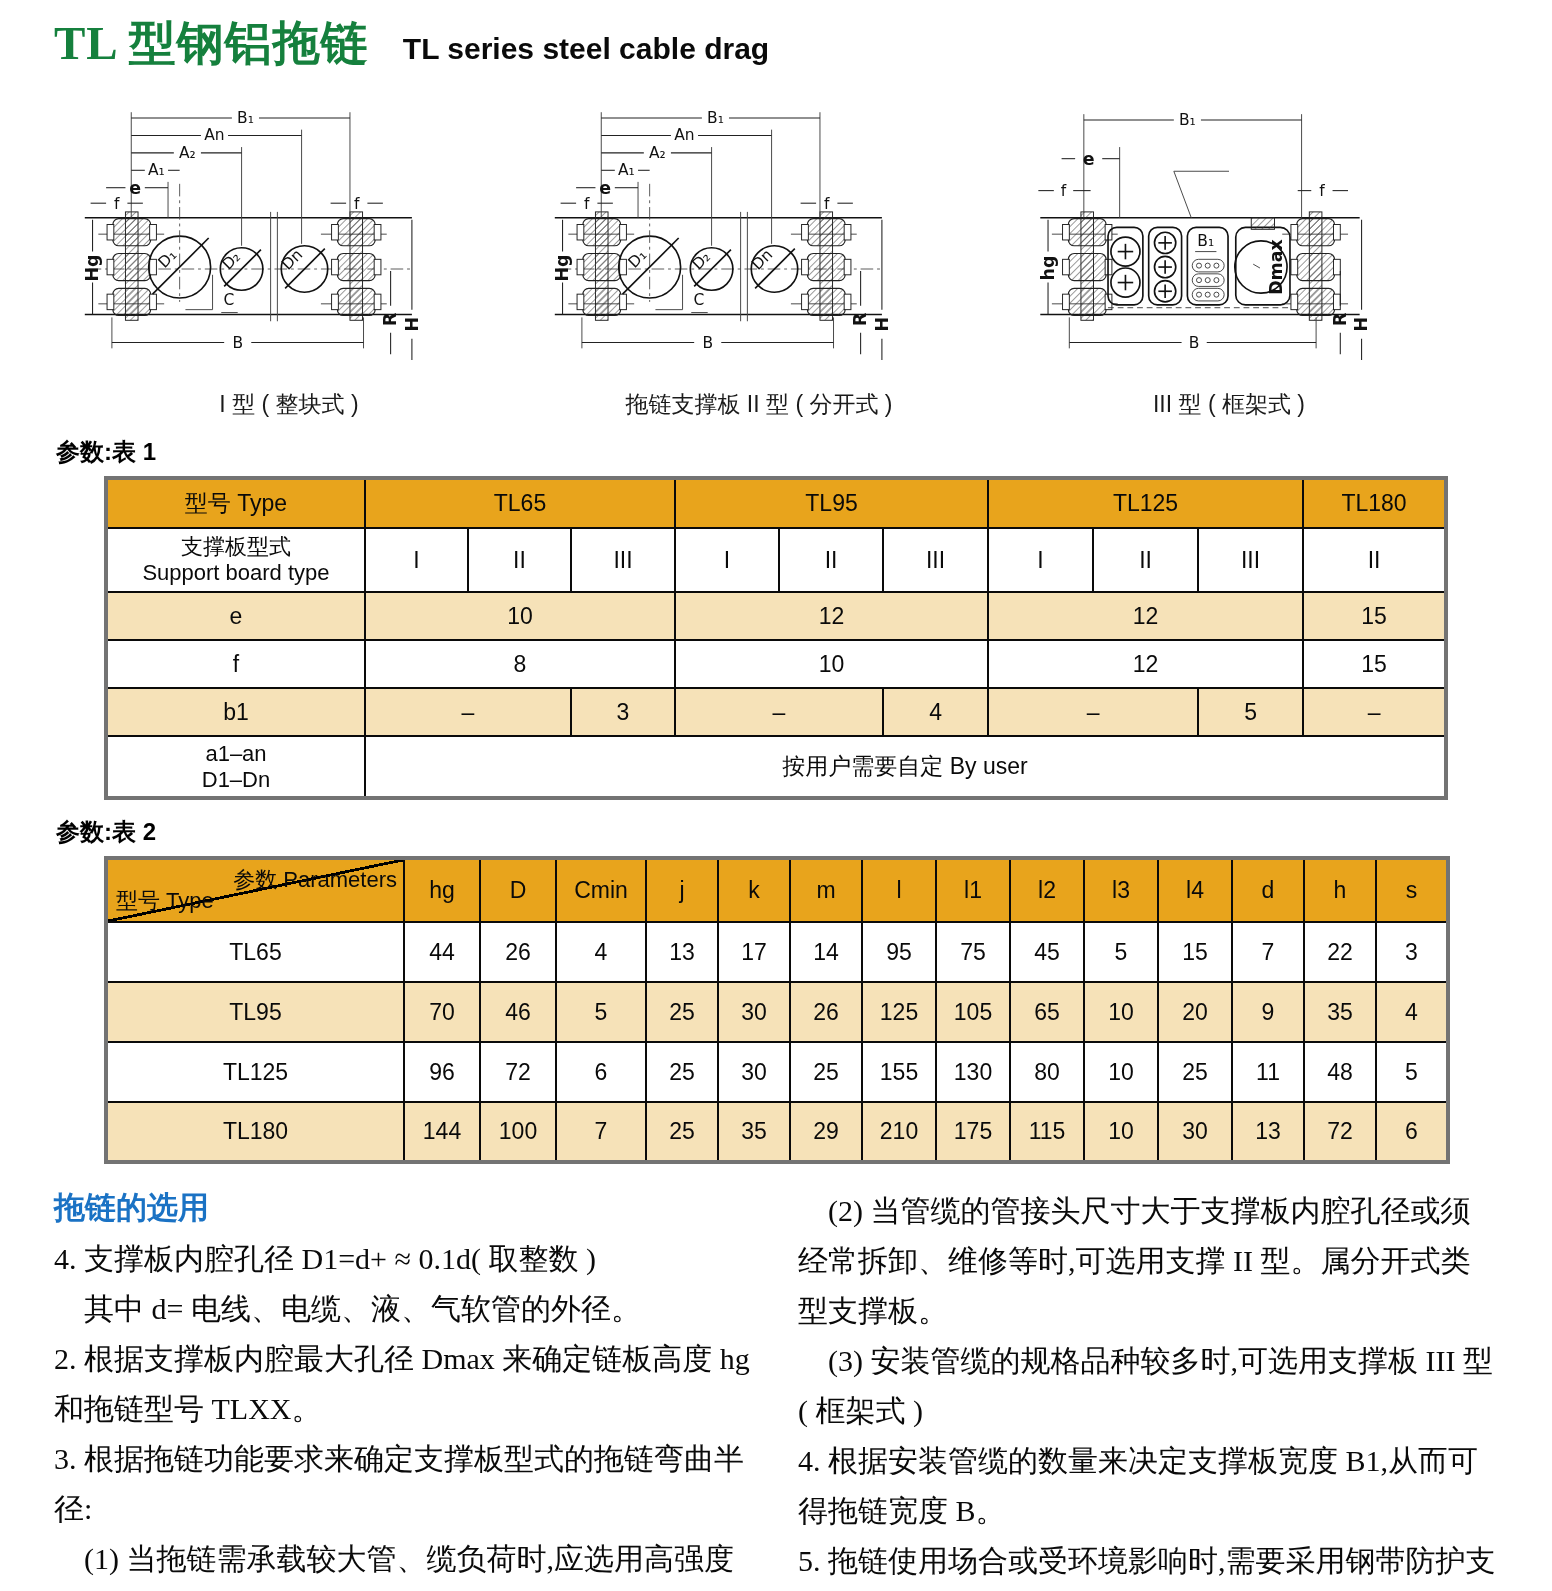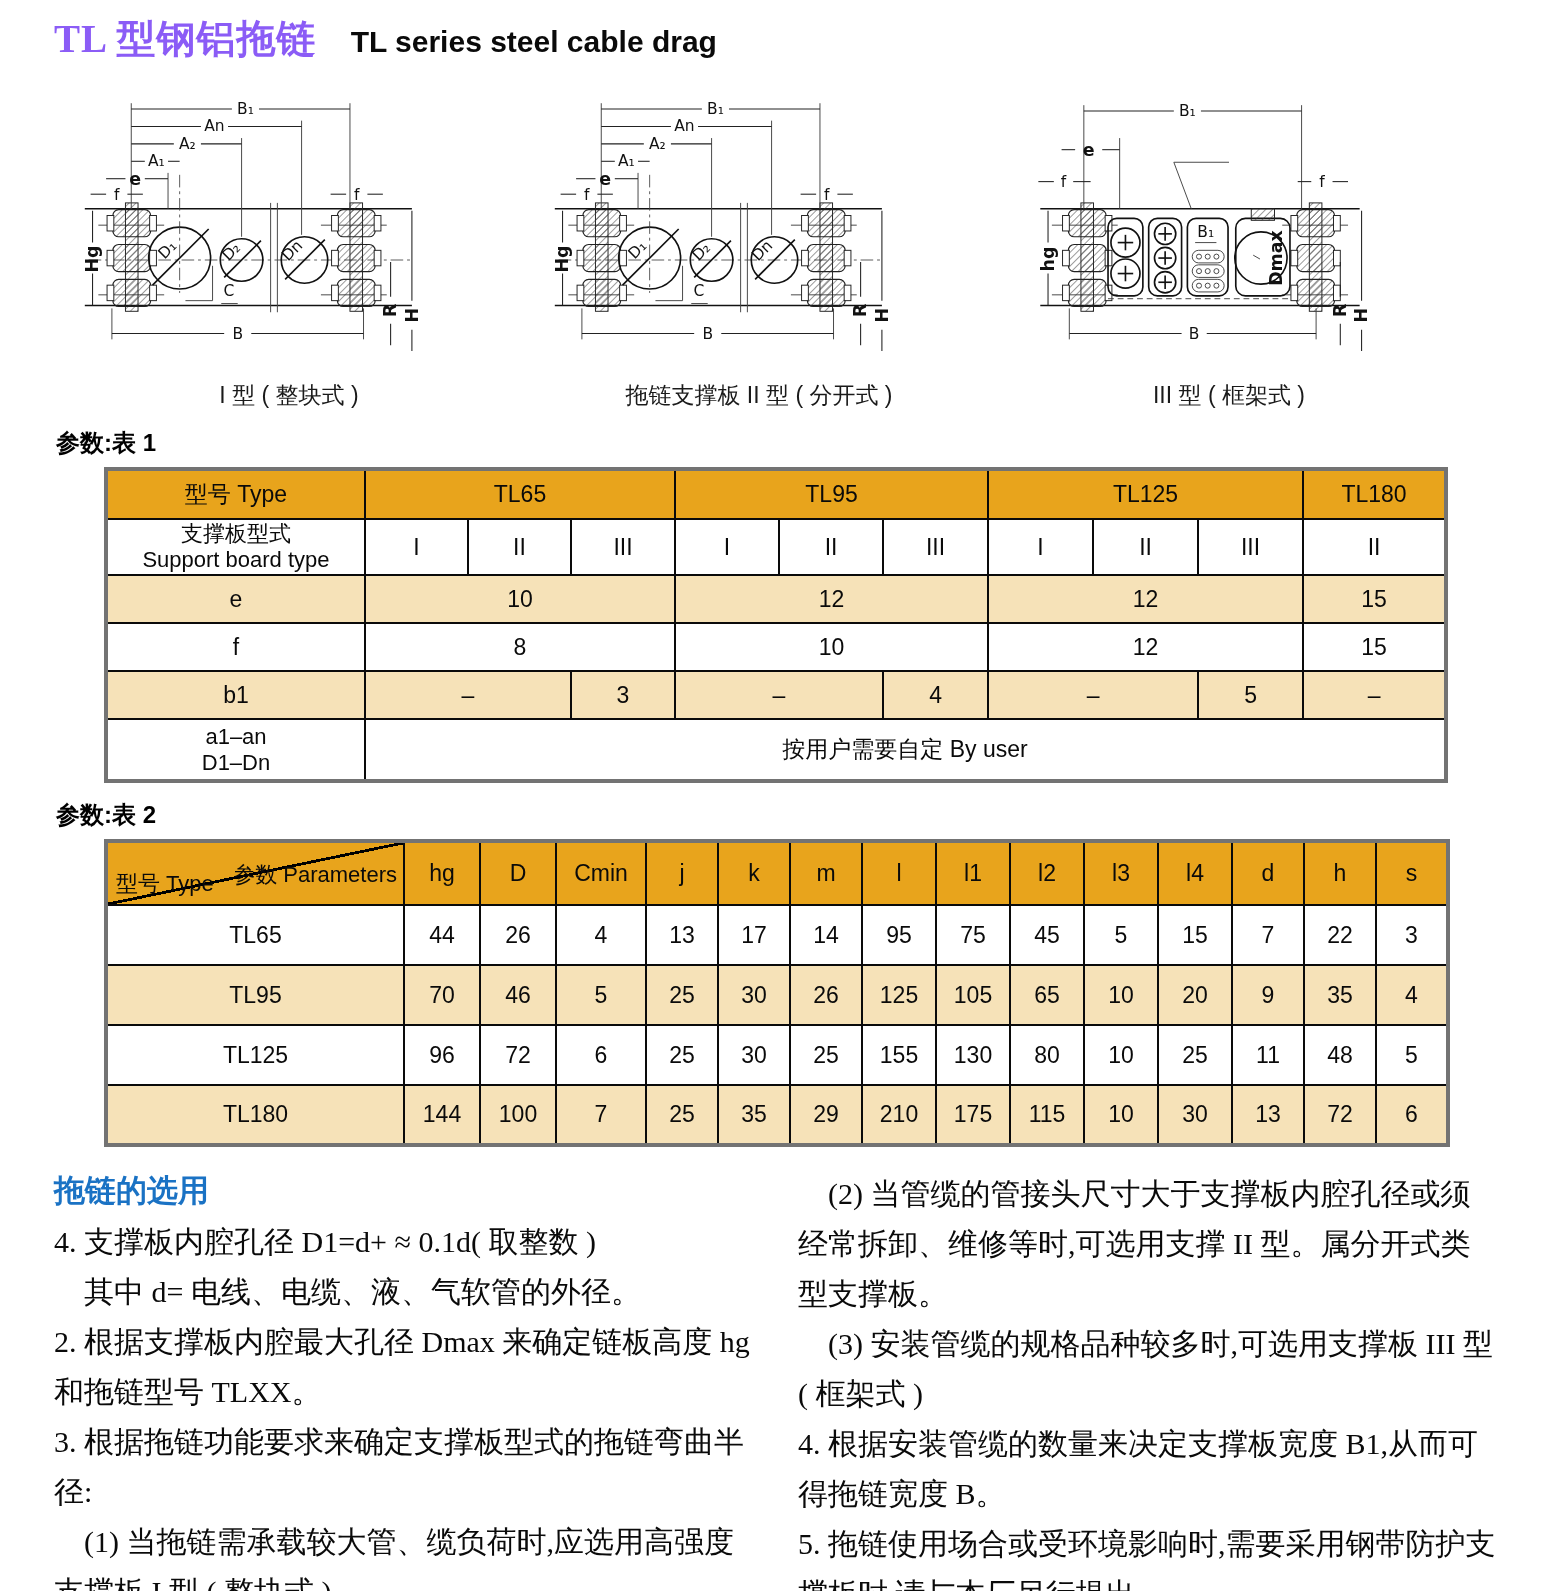--- a/index.html
+++ b/index.html
@@ -1,21 +1,21 @@
 <!DOCTYPE html>
 <html><head>
 <meta charset="utf-8">
 <style>
   html,body{margin:0;padding:0;background:#fff;}
   body{width:1552px;height:1591px;overflow:hidden;font-family:"Liberation Sans",sans-serif;color:#111;}
   .page{box-sizing:border-box;padding:12px 54px 0 54px;}
 
   
   .hdr{display:flex;align-items:baseline;gap:34px;}
-  .title-cn{font-family:"Liberation Serif",serif;font-weight:bold;font-size:39px;color:#8b5cf6;letter-spacing:1px;margin:0;}
+  .title-cn{font-family:"Liberation Serif",serif;font-weight:bold;font-size:47px;color:#15803d;letter-spacing:1px;margin:0;}
   .title-en{font-size:30px;color:#0a0a0a;font-weight:bold;}
 
   
   .diagrams{display:flex;justify-content:flex-start;margin-top:14px;}
   .diagrams figure{margin:0;width:470px;text-align:center;}
   .diagrams svg.dg{width:460px;height:300px;display:block;margin:0 auto;}
   figcaption{font-size:23px;color:#1a1a1a;margin-top:0px;}
 
   
   .s1{stroke:#444;stroke-width:1;fill:none;}
@@ -28,30 +28,30 @@
 
   
   .tbl-label{font-size:24px;font-weight:bold;color:#000;margin:16px 0 8px 2px;}
 
   
   table{border-collapse:collapse;table-layout:fixed;width:1340px;margin-left:50px;border:4px solid #737373;}
   td,th{border:2px solid #0a0a0a;text-align:center;vertical-align:middle;padding:0;font-size:23px;font-weight:normal;color:#0a0a0a;}
   .orange{background:#E8A41C;}
   .tan{background:#F6E2B8;}
   #t1 .r-hdr{height:50px;font-size:24px;}
-  #t1 .r-support{height:56px;}
+  #t1 .r-support{height:64px;}
   #t1 .r-std{height:48px;}
   #t1 .r-last{height:62px;}
   .two-line{line-height:26px;font-size:22px;}
   #t2 .r-hdr{height:64px;}
   #t2 .r-data{height:60px;font-size:24px;}
 
   
   .corner{position:relative;background-color:#E8A41C;background-image:linear-gradient(to bottom right,rgba(0,0,0,0) calc(50% - 1.4px),#000 calc(50% - 1.4px),#000 calc(50% + 1.4px),rgba(0,0,0,0) calc(50% + 1.4px));}
-  .corner .ct{position:absolute;top:17px;right:6px;font-size:22px;}
+  .corner .ct{position:absolute;top:5px;right:6px;font-size:22px;}
   .corner .cb{position:absolute;bottom:5px;left:8px;font-size:22px;}
 
   
   .notes{display:flex;gap:44px;margin-top:22px;font-family:"Liberation Serif",serif;font-size:30px;line-height:50px;color:#0a0a0a;}
   .notes .col{flex:1;}
   .notes h2{font-family:"Liberation Sans",sans-serif;font-size:31px;color:#1a72c4;font-weight:bold;margin:0 0 4px 0;line-height:44px;}
   .notes p{margin:0;}
   .ind{text-indent:1em;}
   .hidden-defs{position:absolute;width:0;height:0;}
 </style>

